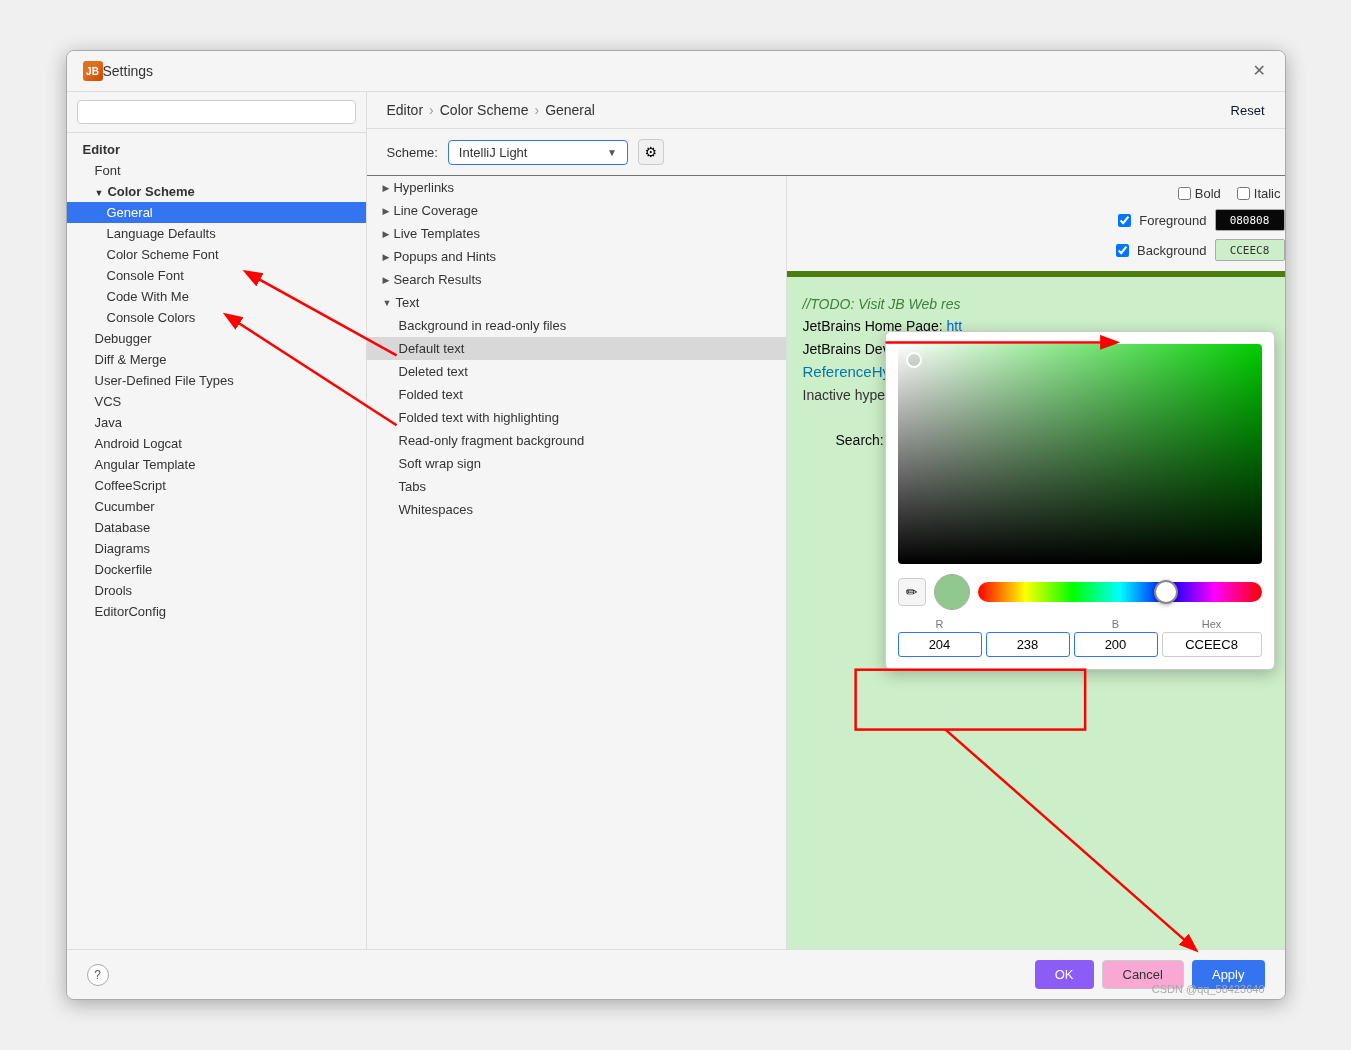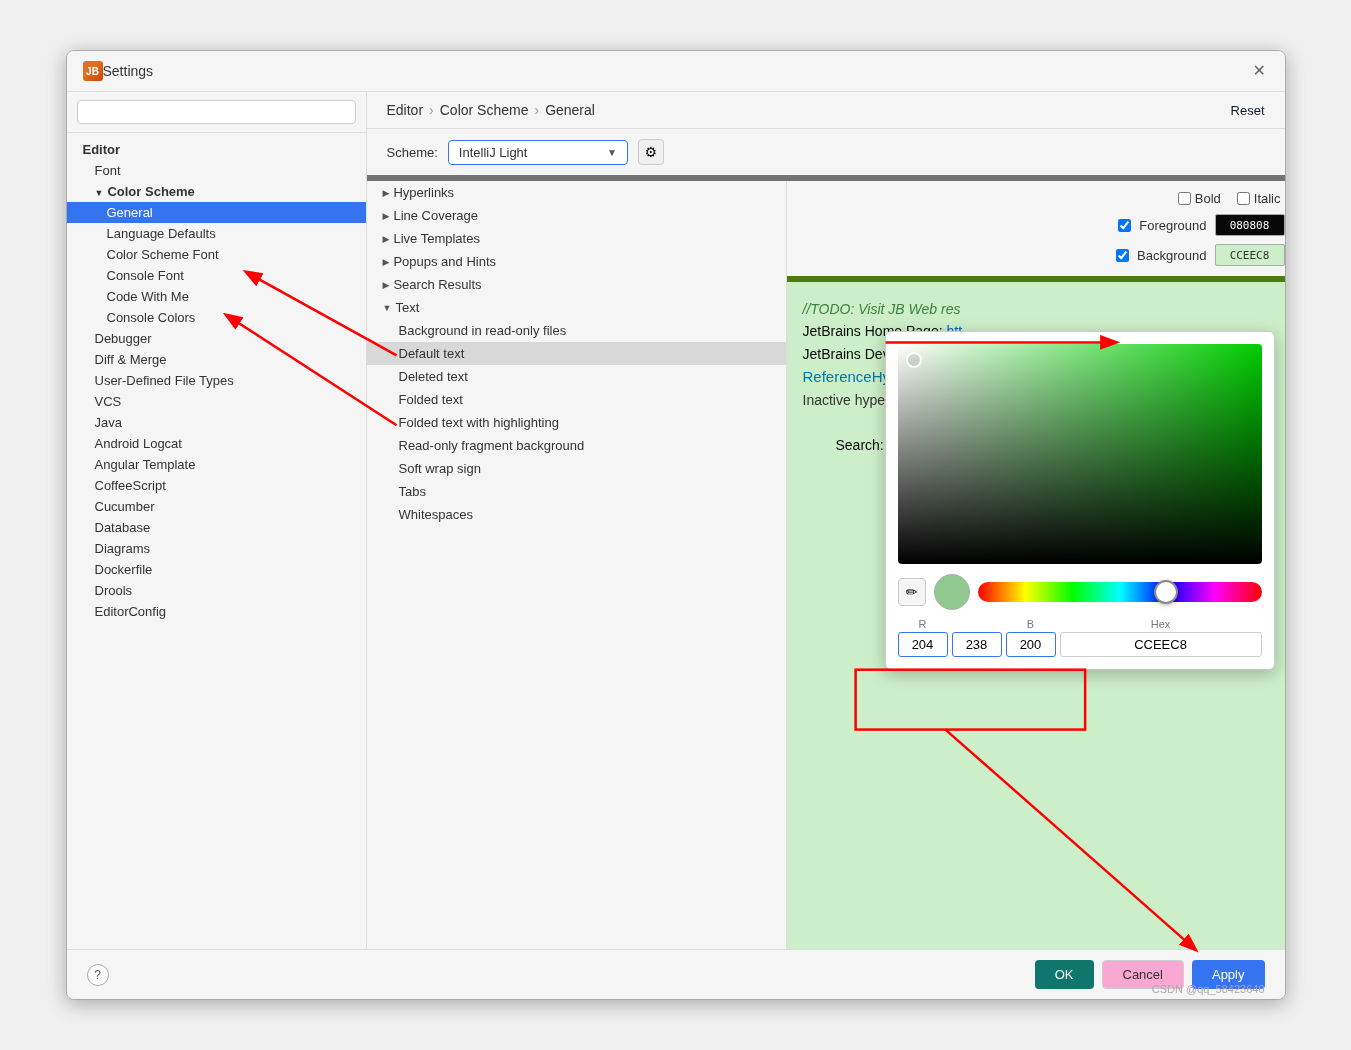--- a/index.html
+++ b/index.html
@@ -112,21 +112,21 @@
     }
     .breadcrumb-sep { color: #999; }
     .reset-btn { color: #0f172a; font-size: 13px; cursor: pointer; background: none; border: none; }
 
     .scheme-row {
       padding: 10px 20px;
       display: flex;
       align-items: center;
       gap: 10px;
       flex-shrink: 0;
-      border-bottom: 6px solid #737373;
+      border-bottom: 1px solid #737373;
     }
     .scheme-label { font-size: 13px; color: #333; }
     .scheme-select {
       padding: 4px 10px;
       border: 1px solid #3574f0;
       border-radius: 4px;
       background: white;
       font-size: 13px;
       color: #333;
       cursor: pointer;
@@ -327,21 +327,21 @@
       gap: 4px;
     }
     .rgb-field {
       display: flex;
       flex-direction: column;
       align-items: center;
       gap: 2px;
     }
     .rgb-label { font-size: 11px; color: #777; }
     .rgb-input {
-      width: 50px;
+      width: 84px;
       padding: 4px 6px;
       border: 1px solid #3574f0;
       border-radius: 3px;
       font-size: 13px;
       text-align: center;
       outline: none;
     }
     .hex-field {
       display: flex;
       flex-direction: column;
@@ -392,21 +392,21 @@
       color: #555;
     }
     .footer-buttons { display: flex; gap: 8px; }
     .btn {
       padding: 6px 20px;
       border-radius: 4px;
       font-size: 13px;
       cursor: pointer;
       border: none;
     }
-    .btn-primary { background: #0f766e; color: white; }
+    .btn-primary { background: #8b5cf6; color: white; }
     .btn-secondary { background: #f9a8d4; color: #333; border: 1px solid #ccc; }
     .btn-apply { background: #3574f0; color: white; }
     .watermark { position: absolute; bottom: 4px; right: 20px; font-size: 11px; color: #aaa; }
   </style>
 </head>
 <body>
 
 <div class="dialog">
 
   <div class="title-bar">

